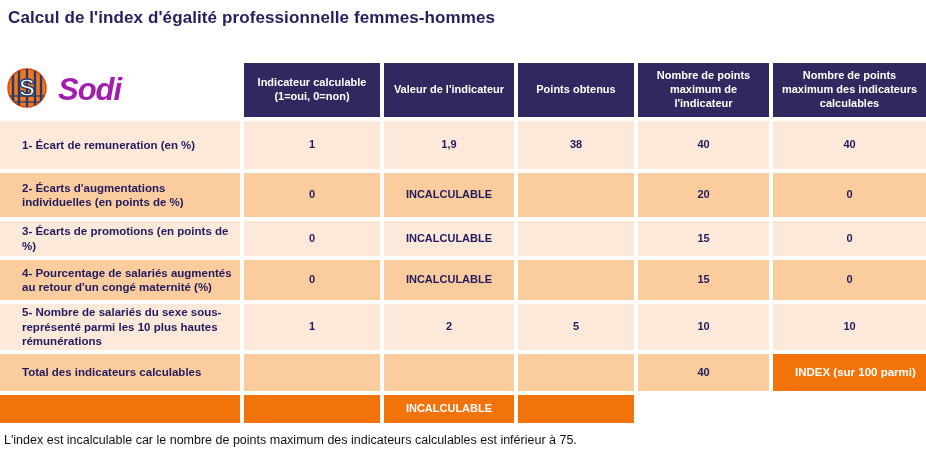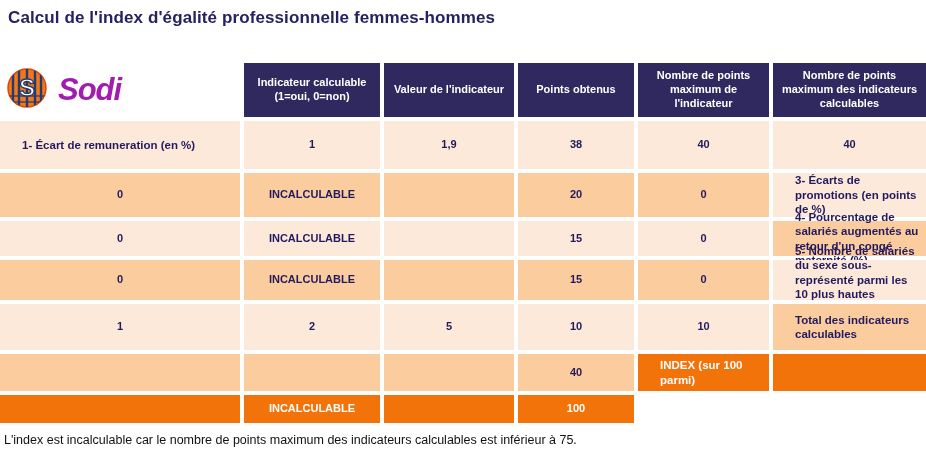--- a/index.html
+++ b/index.html
@@ -107,20 +107,21 @@
     <div class="cell hdr">Nombre de points maximum de l'indicateur</div>
     <div class="cell hdr">Nombre de points maximum des indicateurs calculables</div>
 
     <div class="cell label row-light">1- Écart de remuneration (en %)</div>
     <div class="cell row-light">1</div>
     <div class="cell row-light">1,9</div>
     <div class="cell row-light">38</div>
     <div class="cell row-light">40</div>
     <div class="cell row-light">40</div>
 
+    <div class="cell label row-dark">2- Écarts d'augmentations individuelles (en points de %)</div>
     <div class="cell row-dark">0</div>
     <div class="cell row-dark">INCALCULABLE</div>
     <div class="cell row-dark"></div>
     <div class="cell row-dark">20</div>
     <div class="cell row-dark">0</div>
 
     <div class="cell label row-light">3- Écarts de promotions (en points de %)</div>
     <div class="cell row-light">0</div>
     <div class="cell row-light">INCALCULABLE</div>
     <div class="cell row-light"></div>
@@ -145,19 +146,18 @@
     <div class="cell row-dark"></div>
     <div class="cell row-dark"></div>
     <div class="cell row-dark"></div>
     <div class="cell row-dark">40</div>
 
     <div class="cell label row-index">INDEX (sur 100 parmi)</div>
     <div class="cell row-index"></div>
     <div class="cell row-index"></div>
     <div class="cell row-index">INCALCULABLE</div>
     <div class="cell row-index"></div>
-    <div class="cell row-index">100</div>
 
   </div>
 
   <div class="footnote">L'index est incalculable car le nombre de points maximum des indicateurs calculables est inférieur à 75.</div>
 
 </div>
 
 </body></html>

